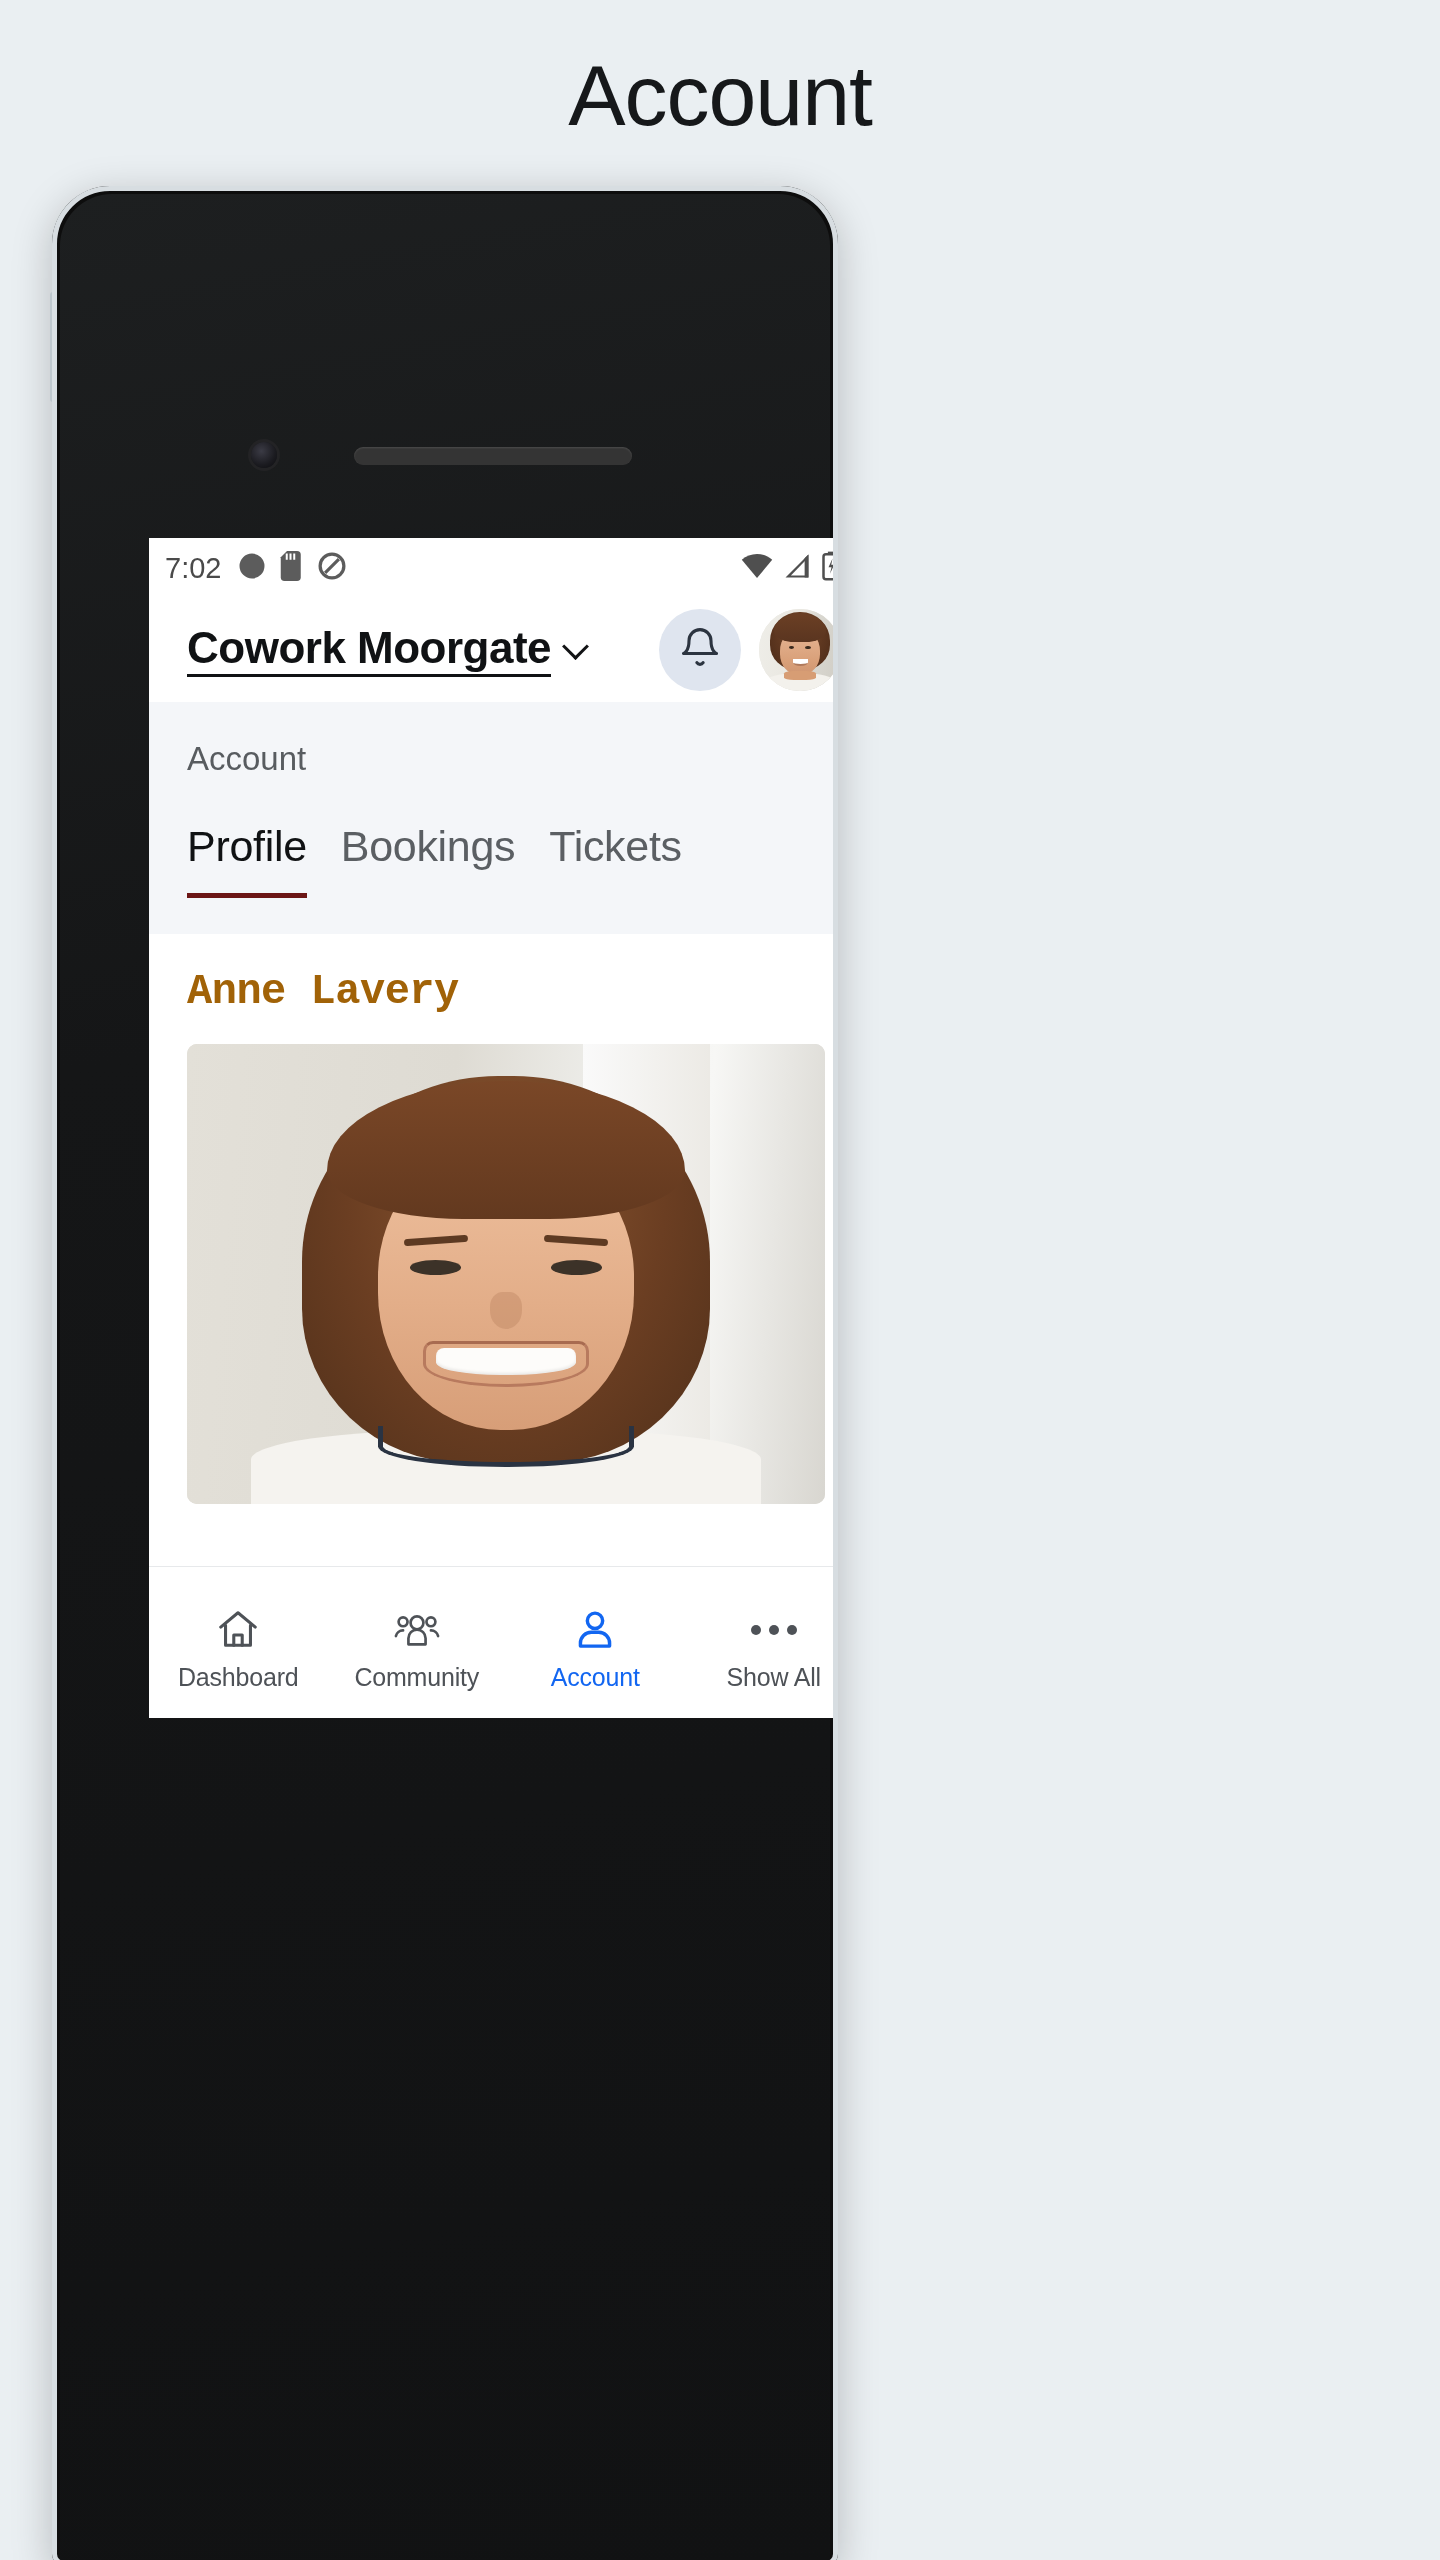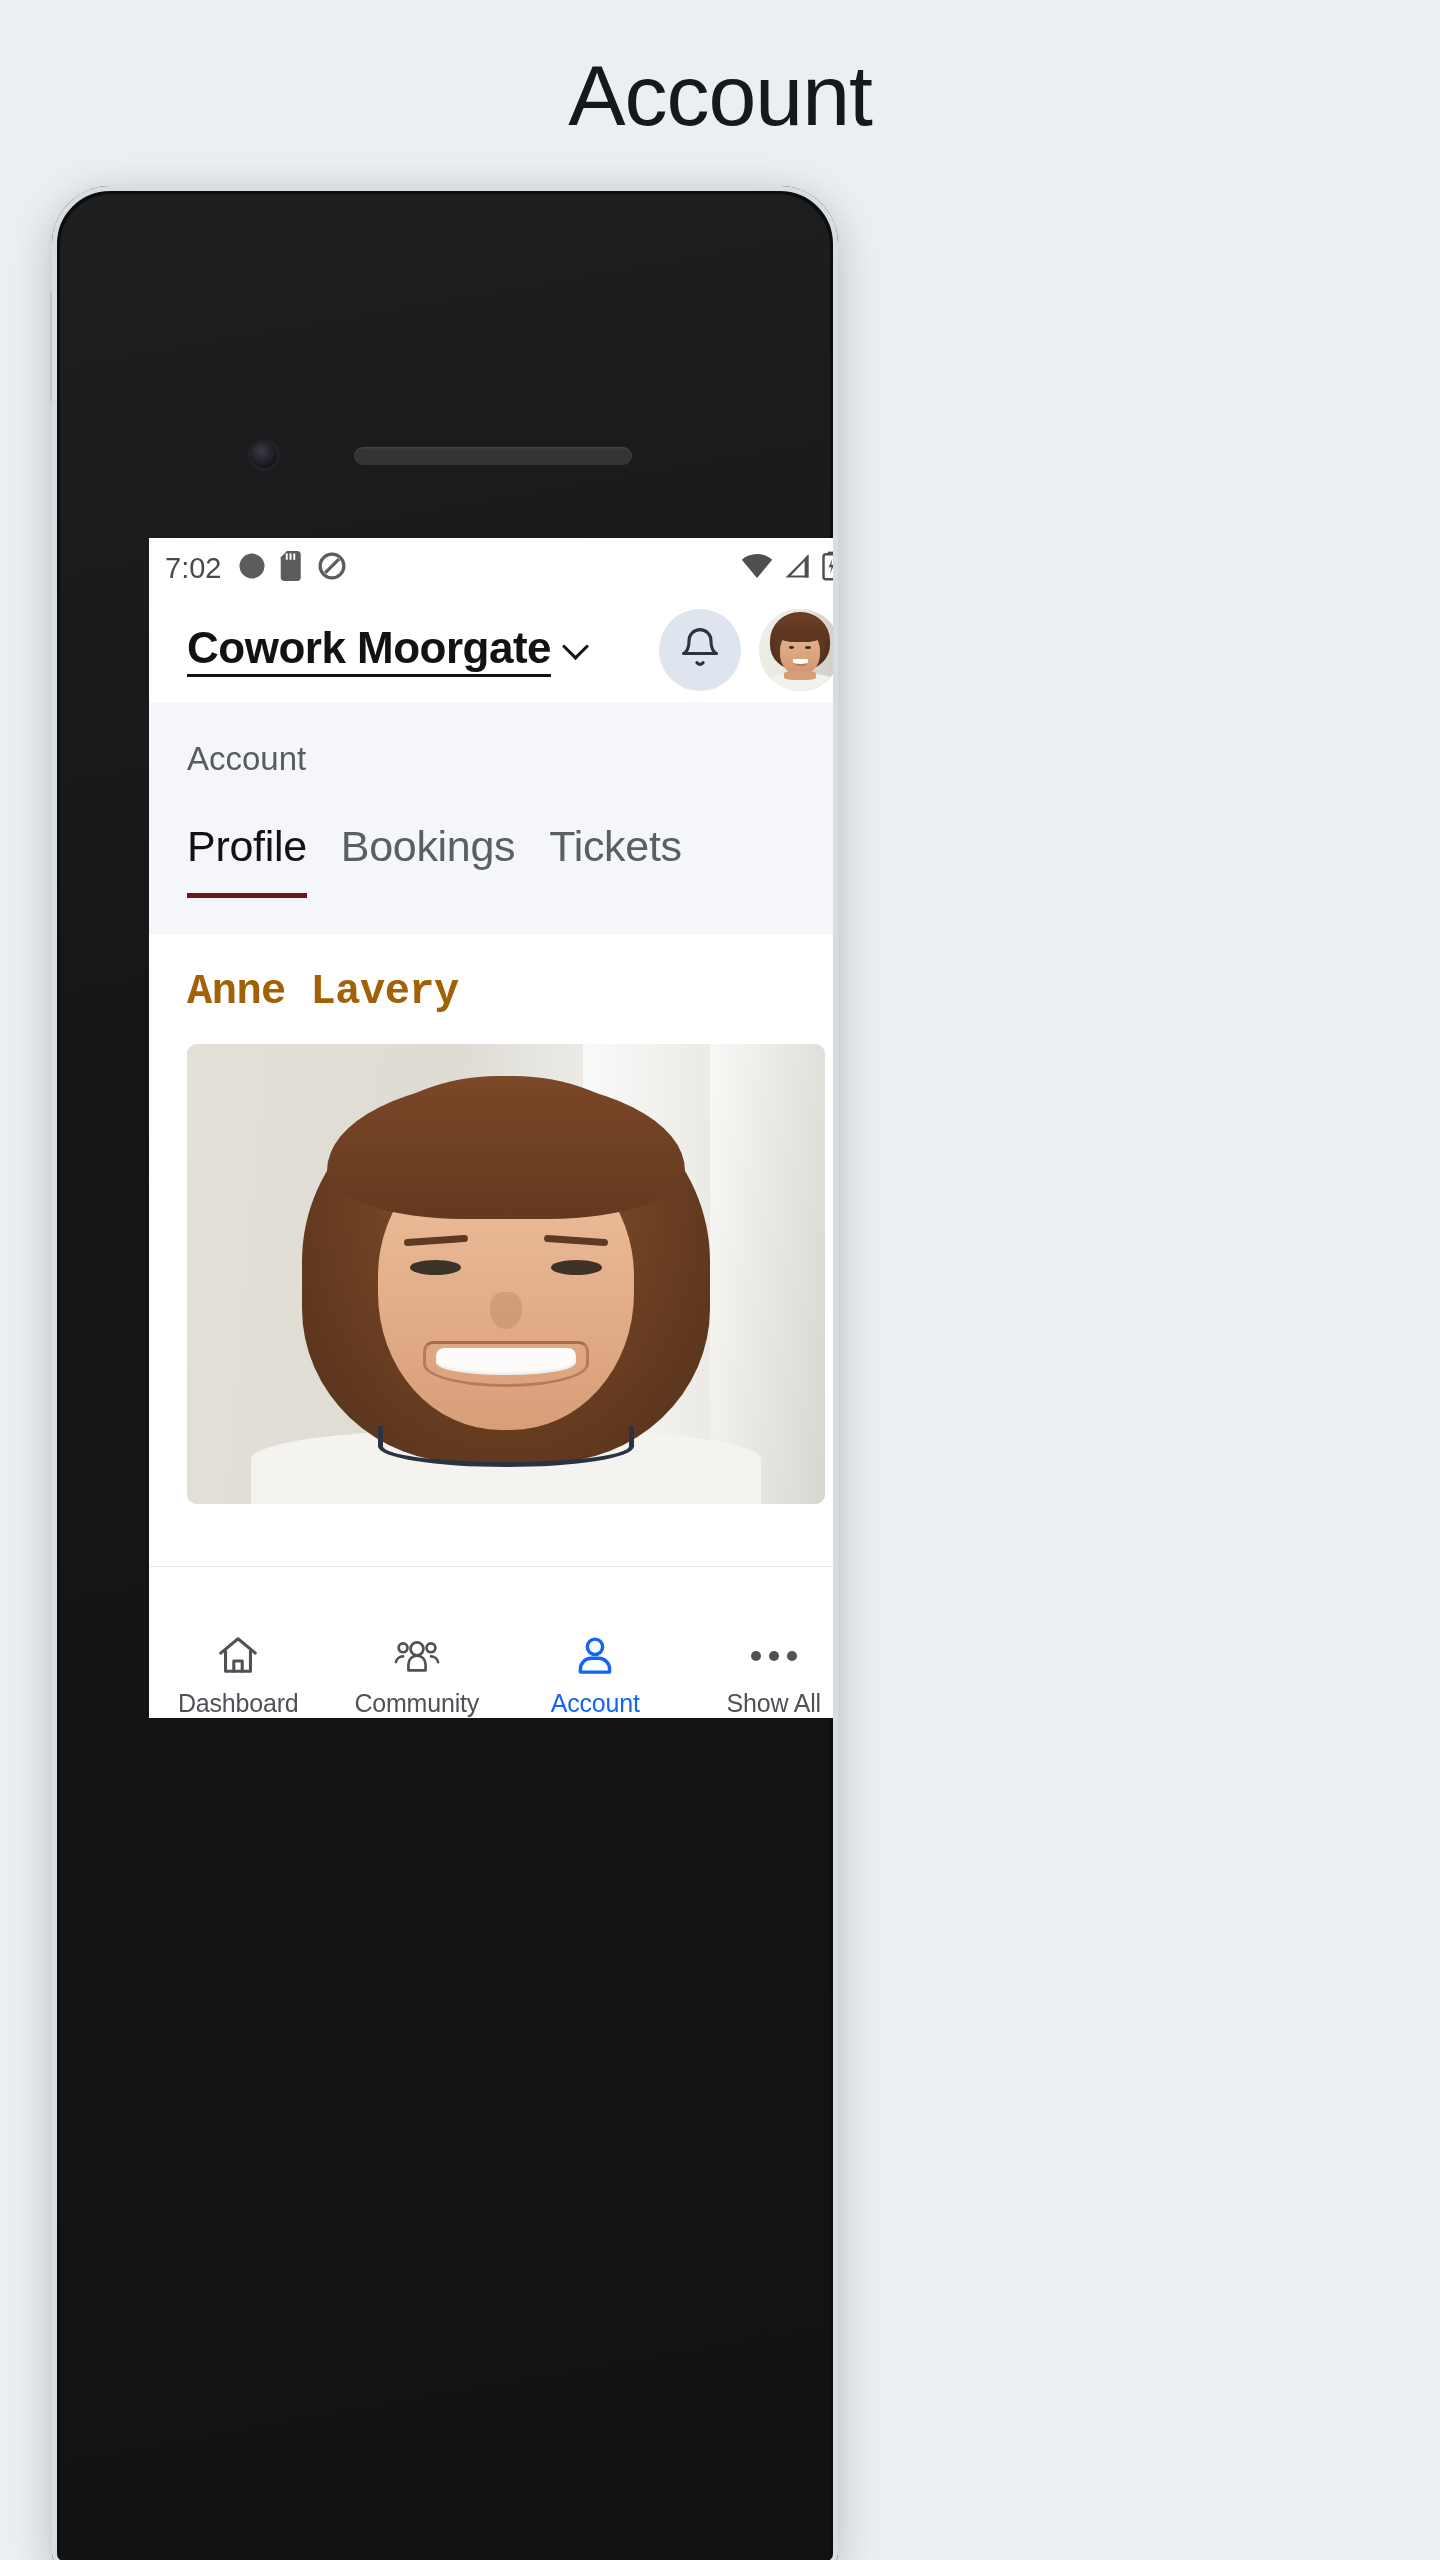--- a/index.html
+++ b/index.html
@@ -327,21 +327,21 @@
 
   
   .bottom-nav {
     position: absolute;
     left: 0; bottom: 0;
     width: 100%;
     height: 152px;
     background: #fff;
     border-top: 1px solid #e7e9eb;
     display: flex;
-    align-items: flex-end;
+    align-items: center;
     padding-top: 14px;
   }
   .nav-item {
     flex: 1;
     display: flex;
     flex-direction: column;
     align-items: center;
     gap: 9px;
   }
   .nav-icon { height: 48px; display:flex; align-items:center; justify-content:center; }

